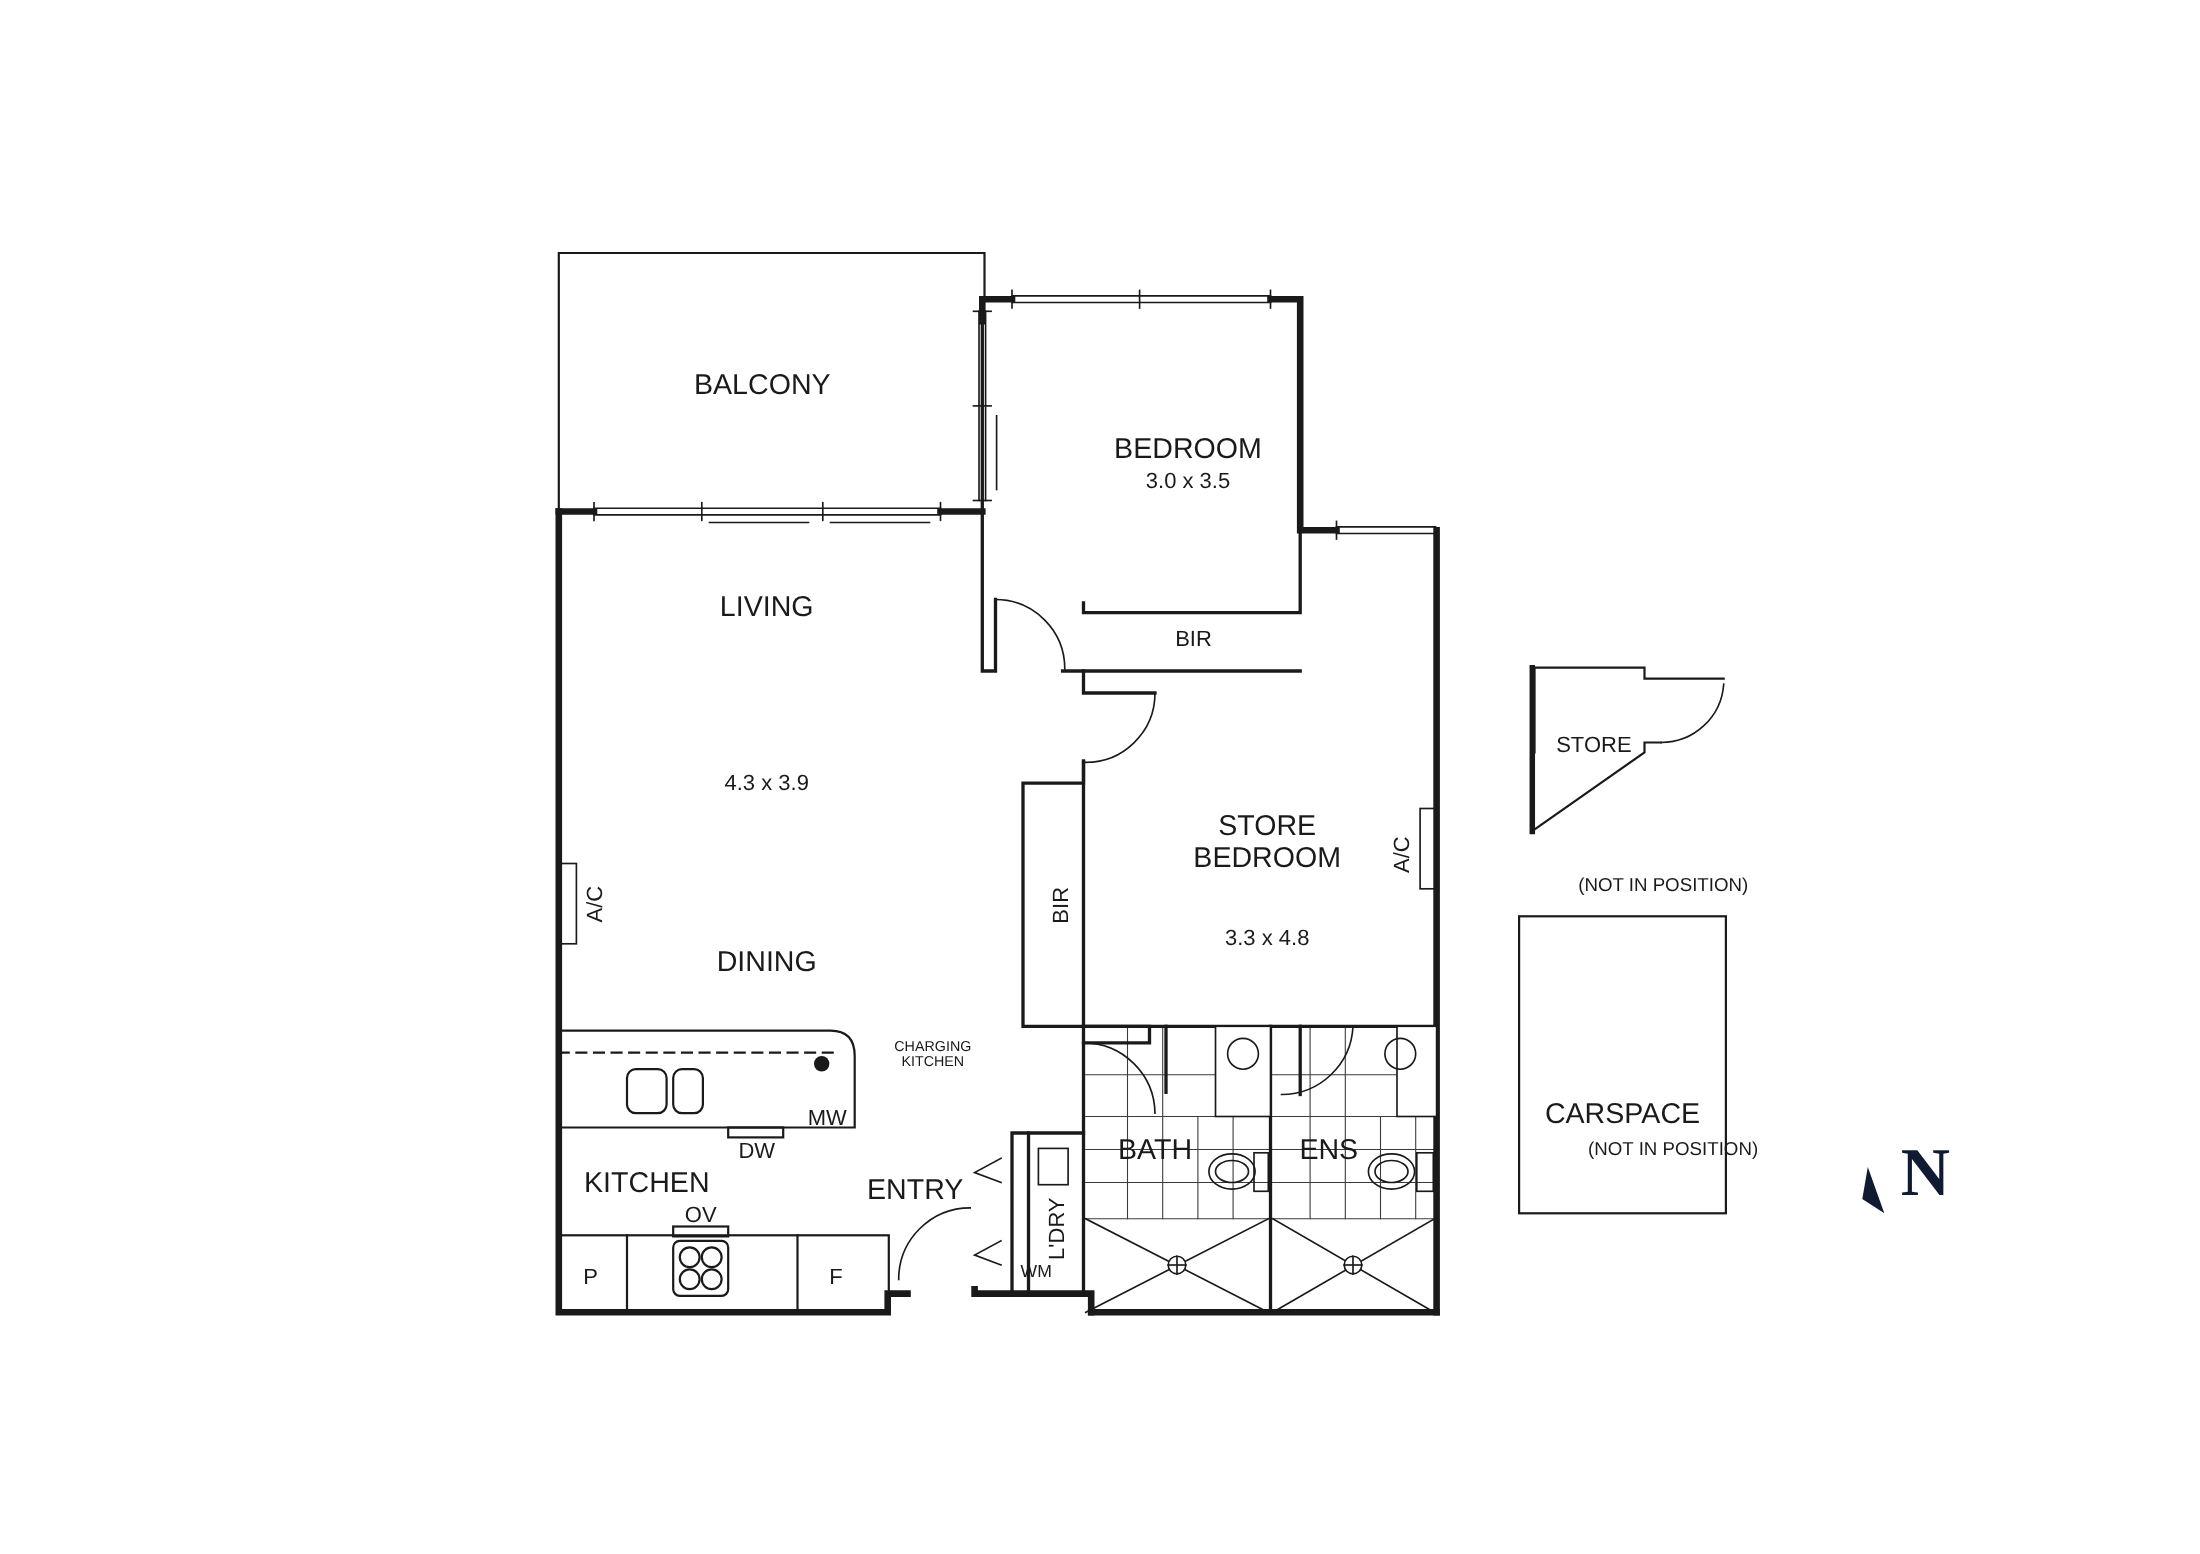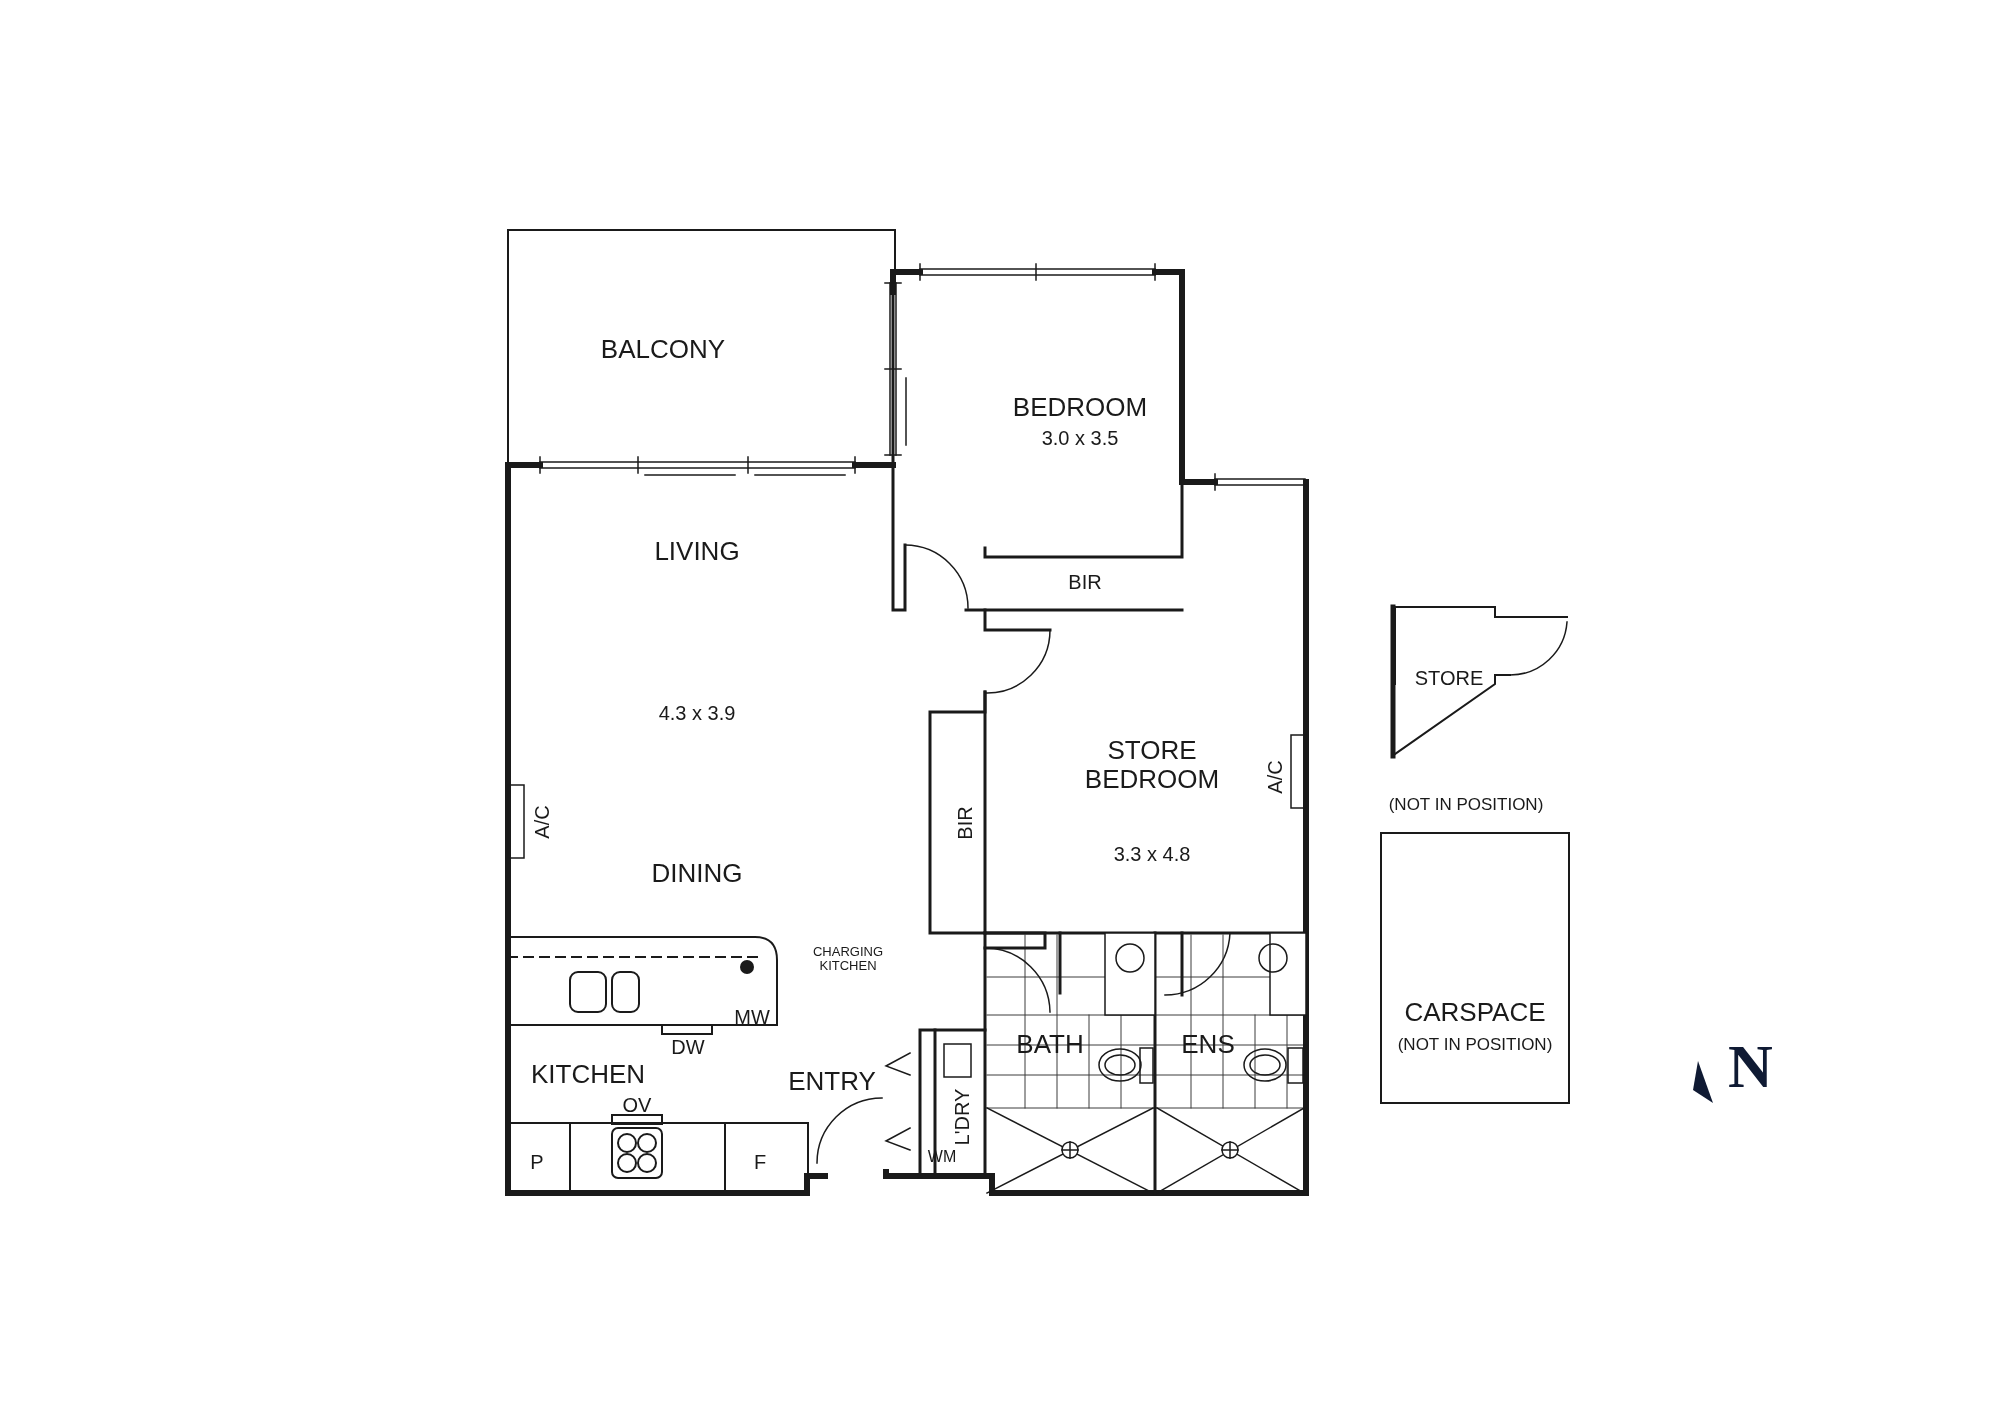--- a/index.html
+++ b/index.html
@@ -5,21 +5,21 @@
     html, body { margin: 0; padding: 0; background: #ffffff; }
     body { width: 2000px; height: 1413px; position: relative; overflow: hidden;
            font-family: "Liberation Sans", sans-serif; color: #1a1a1a; }
     svg.plan { position: absolute; left: 0; top: 0; }
     .lbl { position: absolute; white-space: nowrap; transform: translate(-50%, -50%);
            text-align: center; line-height: 1.05; color: #1a1a1a; }
     .room { font-size: 26px; }
     .dim { font-size: 20px; }
     .fx { font-size: 20px; }
     .small { font-size: 13px; line-height: 1.0; margin-left: 32px; }
-    .note { font-size: 17px; }
+    .note { font-size: 17px; margin-left: 46px; }
     .rot { transform: translate(-50%, -50%) rotate(-90deg); }
     .north-n { position: absolute; font-family: "Liberation Serif", serif; font-weight: bold;
                font-size: 62px; color: #0f1a33; }
   </style>
 </head>
 <body>
 
 <svg class="plan" width="2000" height="1413" viewBox="0 0 2000 1413">
   <g fill="none" stroke="#1a1a1a" stroke-linecap="square">
 
@@ -169,21 +169,21 @@
       <polyline points="1510,675 1495,675 1495,684 1395,754"></polyline>
       <line x1="1393" y1="607" x2="1393" y2="756" stroke-width="5"></line>
     </g>
 
     <rect x="1381" y="833" width="188" height="270" stroke-width="2"></rect>
   </g>
 
   <polygon points="1698,1061 1693,1090 1713,1103" fill="#0f1a33"></polygon>
 </svg>
 
-<div class="lbl room" style="left:663px;top:350px">BALCONY</div>
+<div class="lbl room" style="left:693px;top:350px">BALCONY</div>
 <div class="lbl room" style="left:1080px;top:408px">BEDROOM</div>
 <div class="lbl dim" style="left:1080px;top:438px">3.0 x 3.5</div>
 <div class="lbl fx" style="left:1085px;top:582px">BIR</div>
 <div class="lbl room" style="left:697px;top:552px">LIVING</div>
 <div class="lbl dim" style="left:697px;top:713px">4.3 x 3.9</div>
 <div class="lbl room" style="left:697px;top:874px">DINING</div>
 <div class="lbl room" style="left:1152px;top:751px">STORE</div>
 <div class="lbl room" style="left:1152px;top:780px">BEDROOM</div>
 <div class="lbl dim" style="left:1152px;top:854px">3.3 x 4.8</div>
 <div class="lbl fx rot" style="left:965px;top:823px">BIR</div>

